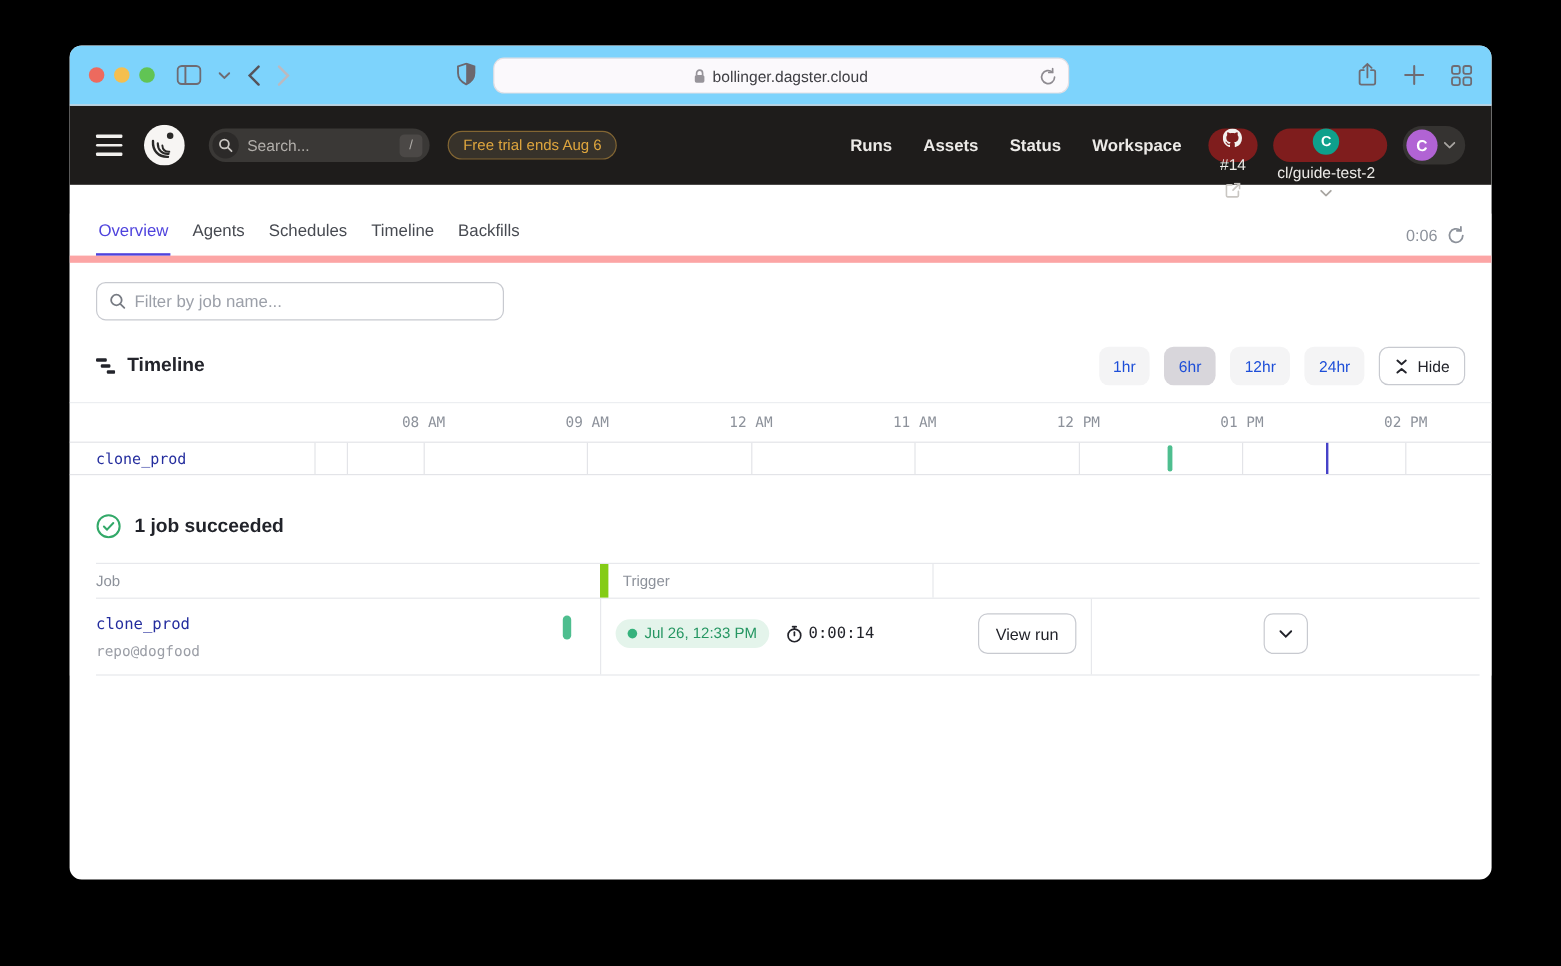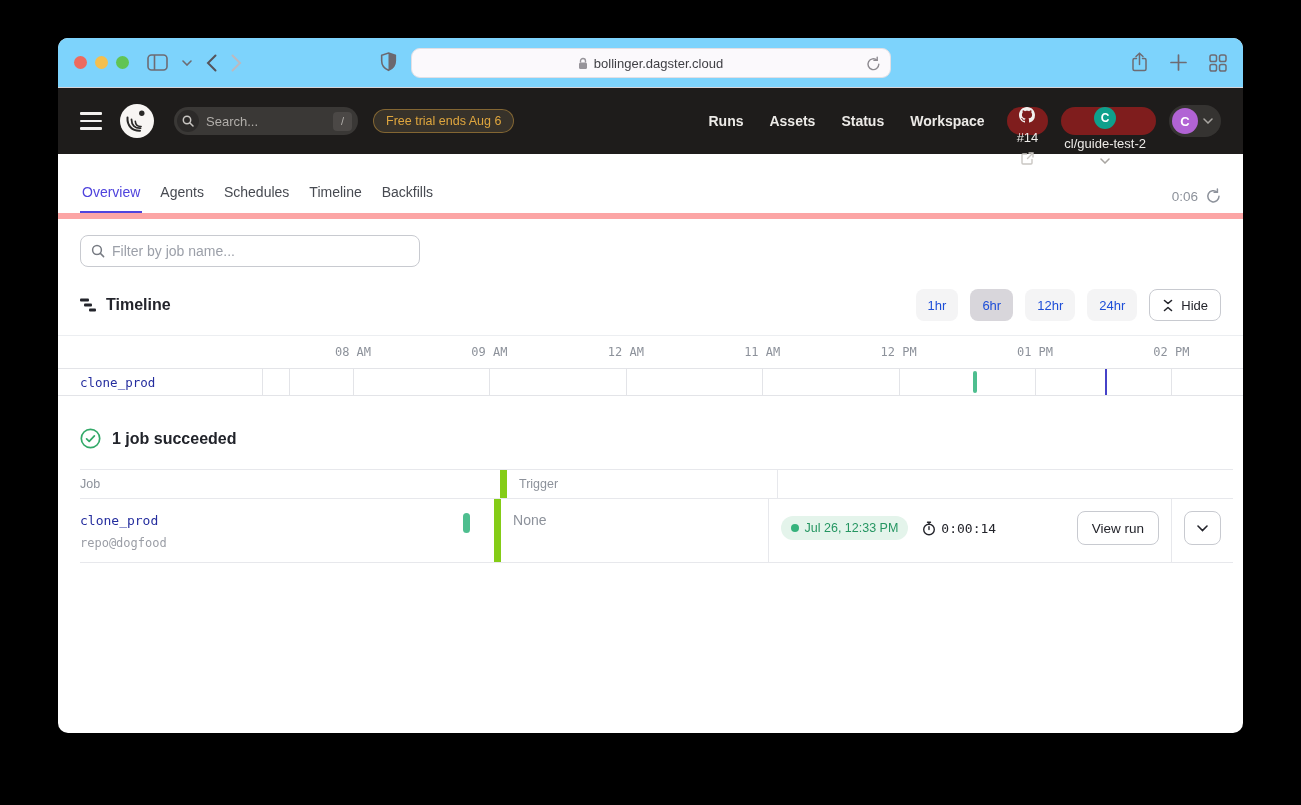--- a/index.html
+++ b/index.html
@@ -380,23 +380,20 @@
         <div class="t-cell c-actions"></div>
       </div>
       <div class="t-row t-body">
         <div class="t-cell c-job">
           <div>
             <a href="#" class="job-name">clone_prod</a>
             <div class="job-repo">repo@dogfood</div>
           </div>
           <div class="mini-bar"></div>
         </div>
-        <div class="t-cell c-trigger">
-          <span class="trigger-val">None</span>
-        </div>
         <div class="t-cell c-latest">
           <div class="latest-wrap">
             <span class="run-badge">
               <span class="run-dot"></span>
               <span>Jul 26, 12:33 PM</span>
             </span>
             <span class="duration">
               <span>
                 <svg width="14" height="15" viewBox="0 0 14 15" fill="none" stroke="#23242b" stroke-width="1.4" stroke-linecap="round">
                     <circle cx="7" cy="8.5" r="5.3"></circle>

